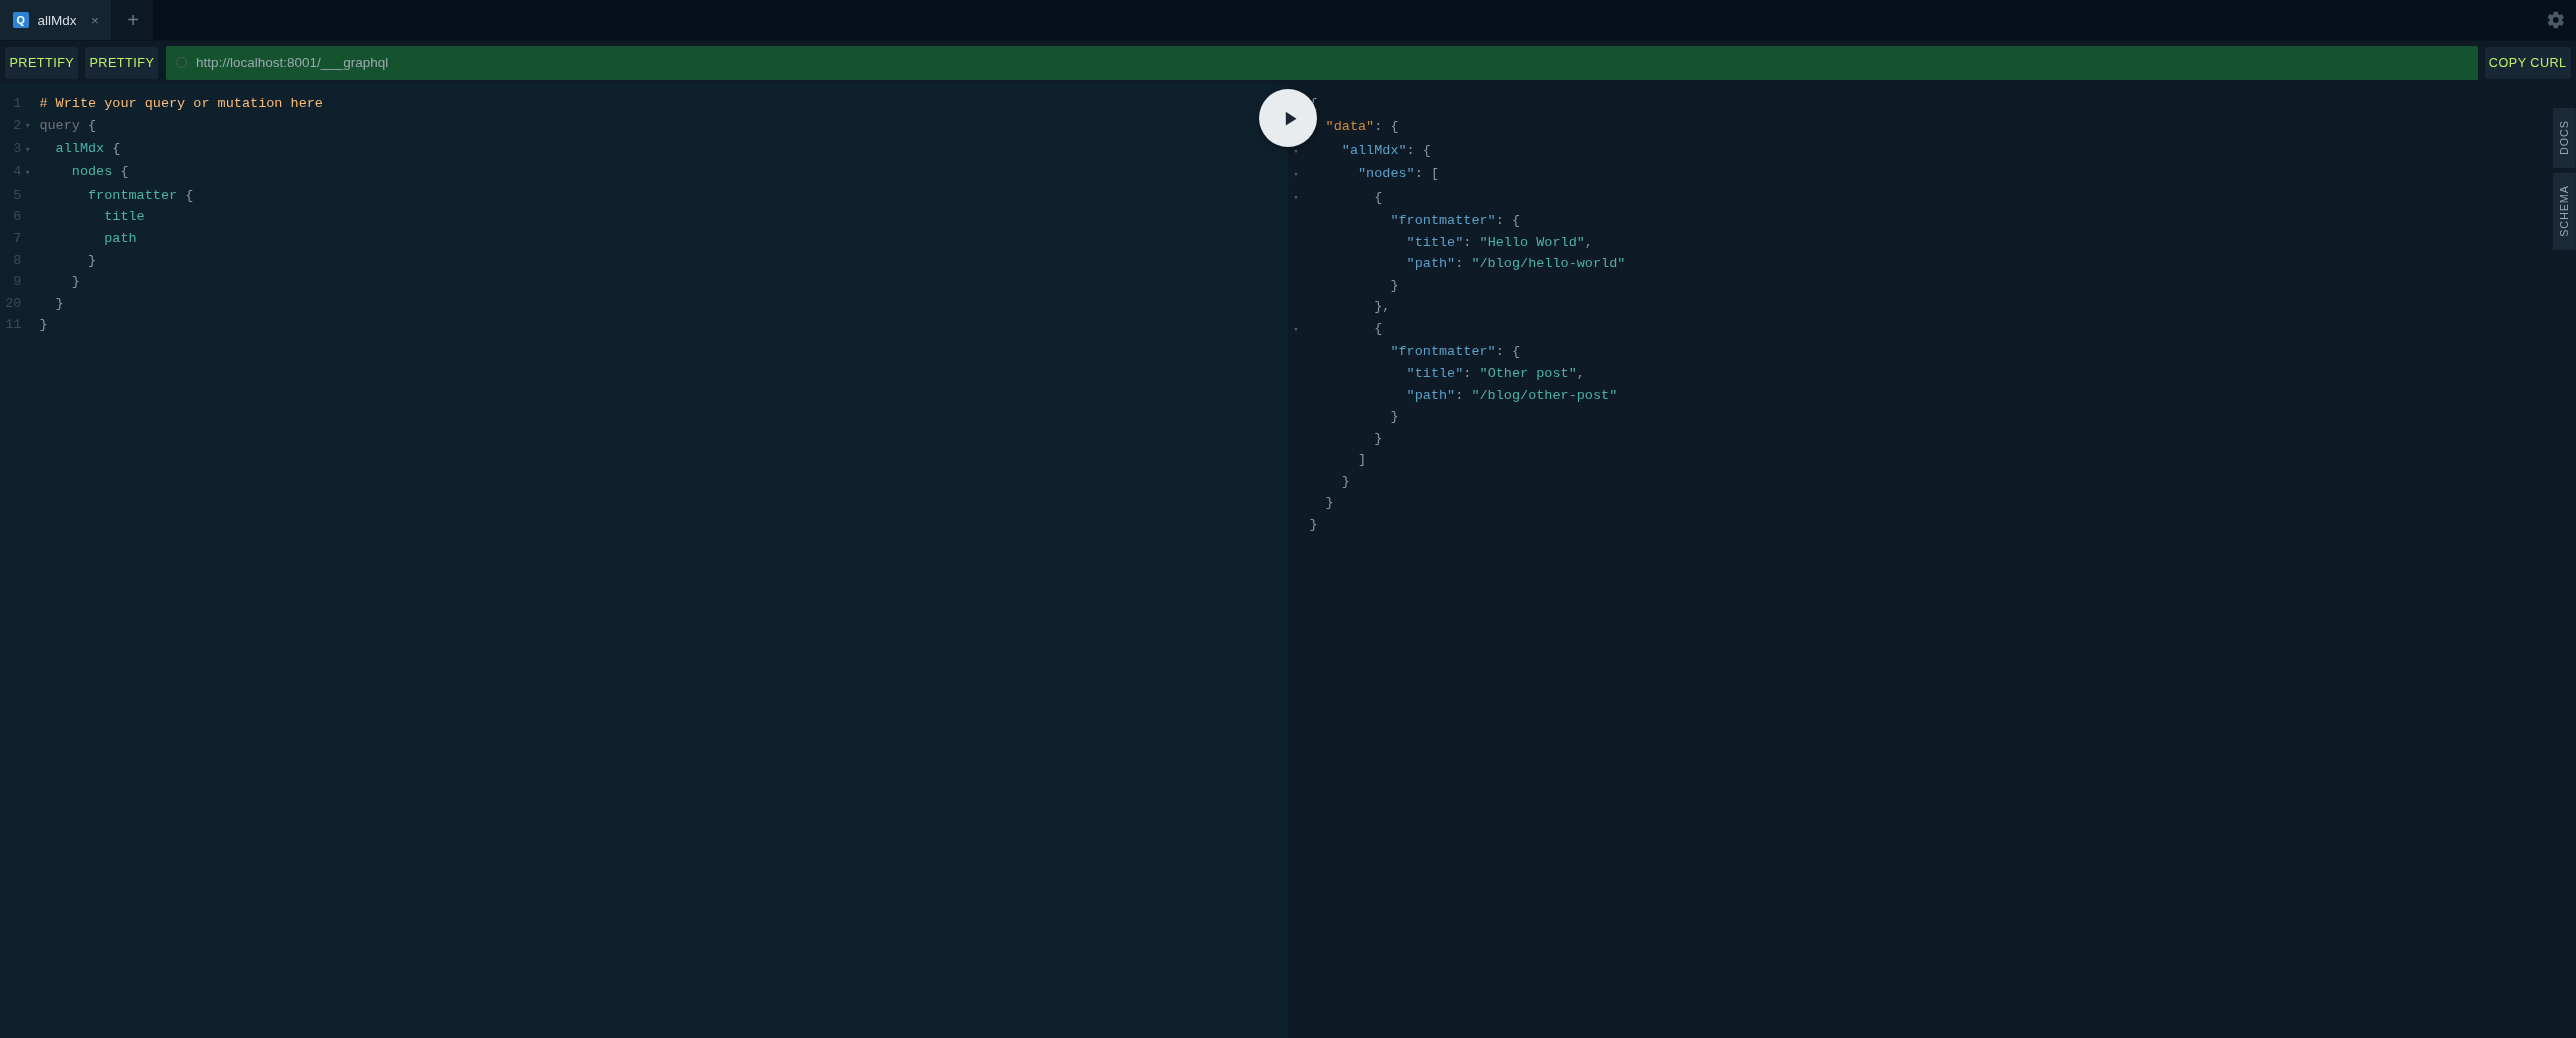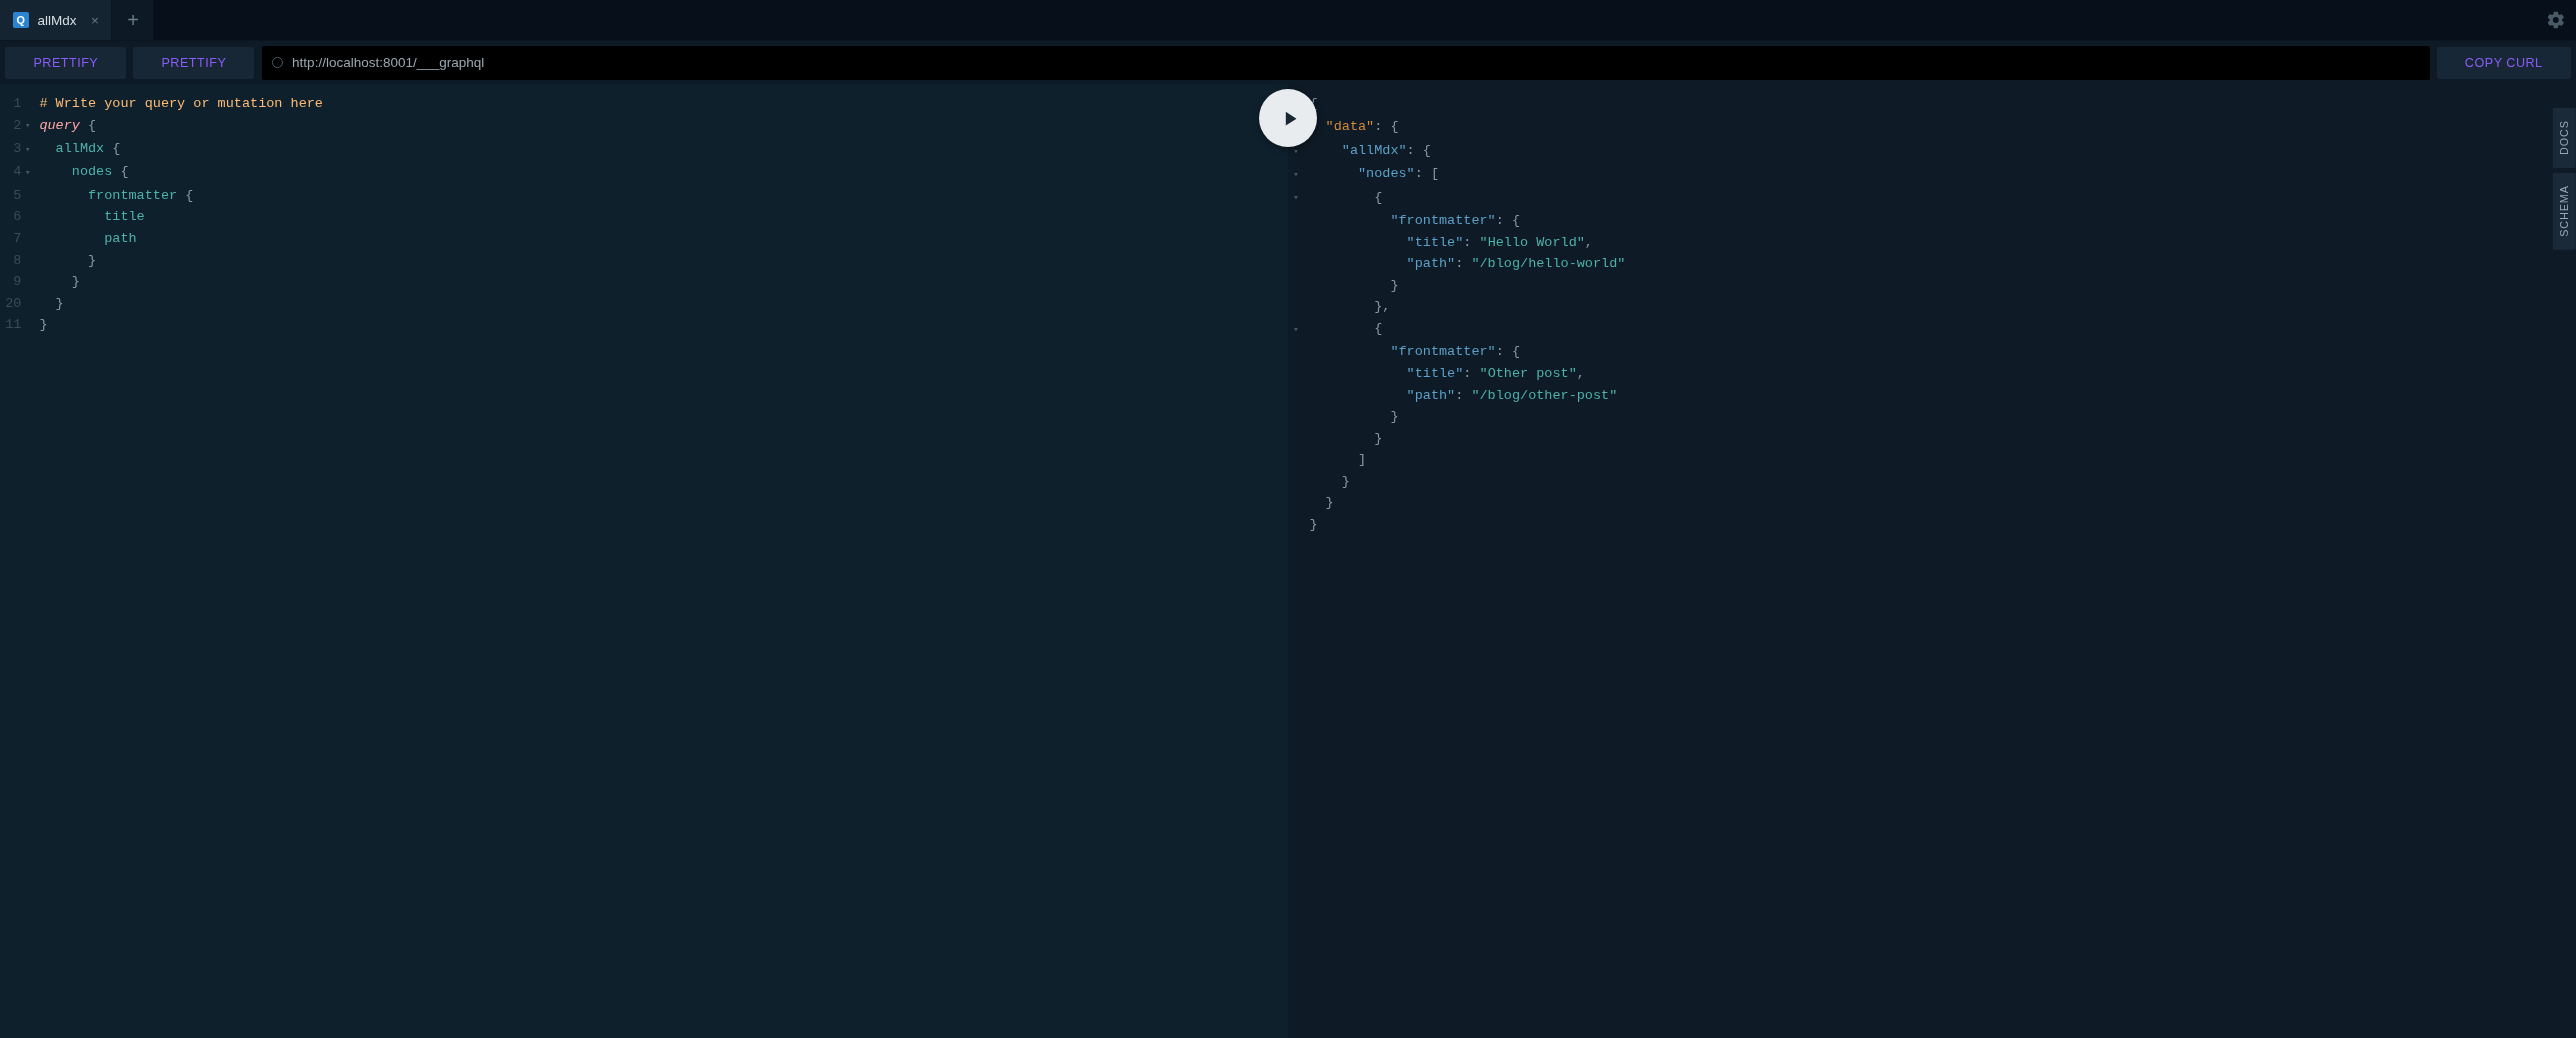--- a/index.html
+++ b/index.html
@@ -65,31 +65,31 @@
   .toolbar {
     height: 43px;
     background: #0e1a25;
     display: flex;
     align-items: center;
     padding: 0 5.4px;
     gap: 7.2px;
   }
   .tb-btn {
     background: #172735;
-    color: #8b5cf6;
+    color: #bef264;
     border: none;
-    padding: 9px 28px;
+    padding: 9px 4px;
     font-size: 12.6px;
     letter-spacing: 0.5px;
     cursor: pointer;
     border-radius: 1.8px;
   }
   .tb-url {
     flex: 1;
-    background: #000000;
+    background: #14532d;
     border-radius: 1.8px;
     display: flex;
     align-items: center;
     padding: 0 10.8px;
     height: 34px;
     gap: 9px;
   }
   .reload-dot {
     width: 10.8px; height: 10.8px;
     border: 1.8px solid #4a5a66;
@@ -140,21 +140,21 @@
     width: 12.6px;
     color: #4a5a66;
     font-size: 9px;
     user-select: none;
     flex-shrink: 0;
     padding-top: 1.8px;
   }
   .code-text { padding-left: 1.8px; }
 
   .c-comment { color: #fdba74; }
-  .c-keyword { color: #fca5a5; font-style: italic; }
+  .c-keyword { color: #737373; }
   .c-field   { color: #4db2a8; }
   .c-punct   { color: #8a98a4; }
   .c-key     { color: #5aa0c8; }
   .c-string  { color: #4db2a8; }
   .c-data    { color: #d28a3a; }
 
   
   .play {
     position: absolute;
     top: 5.4px;

